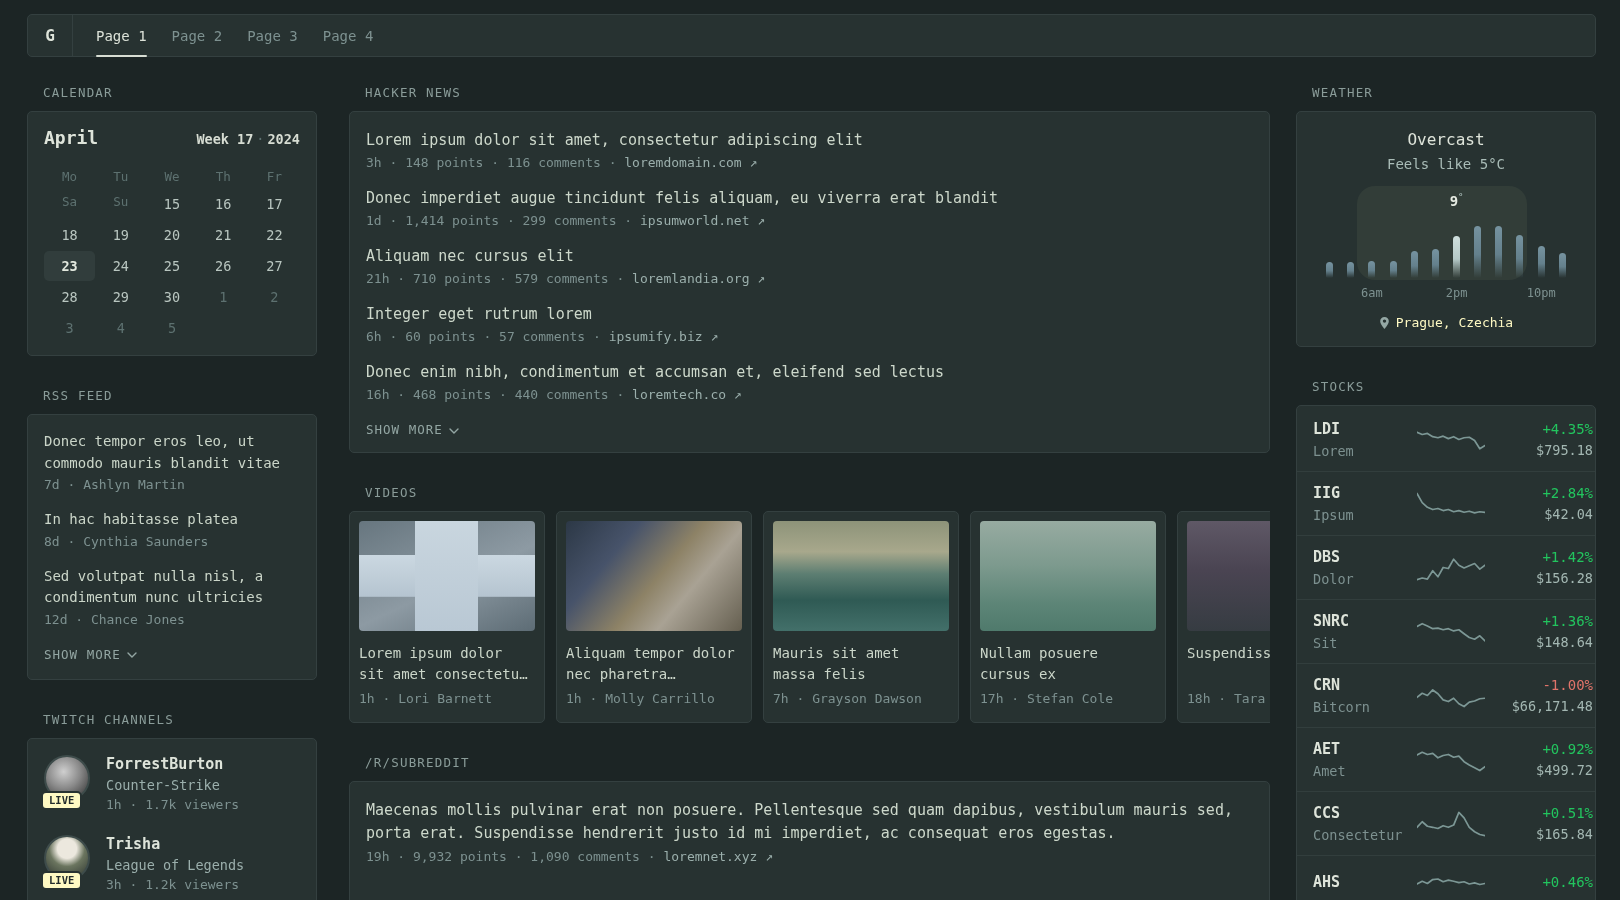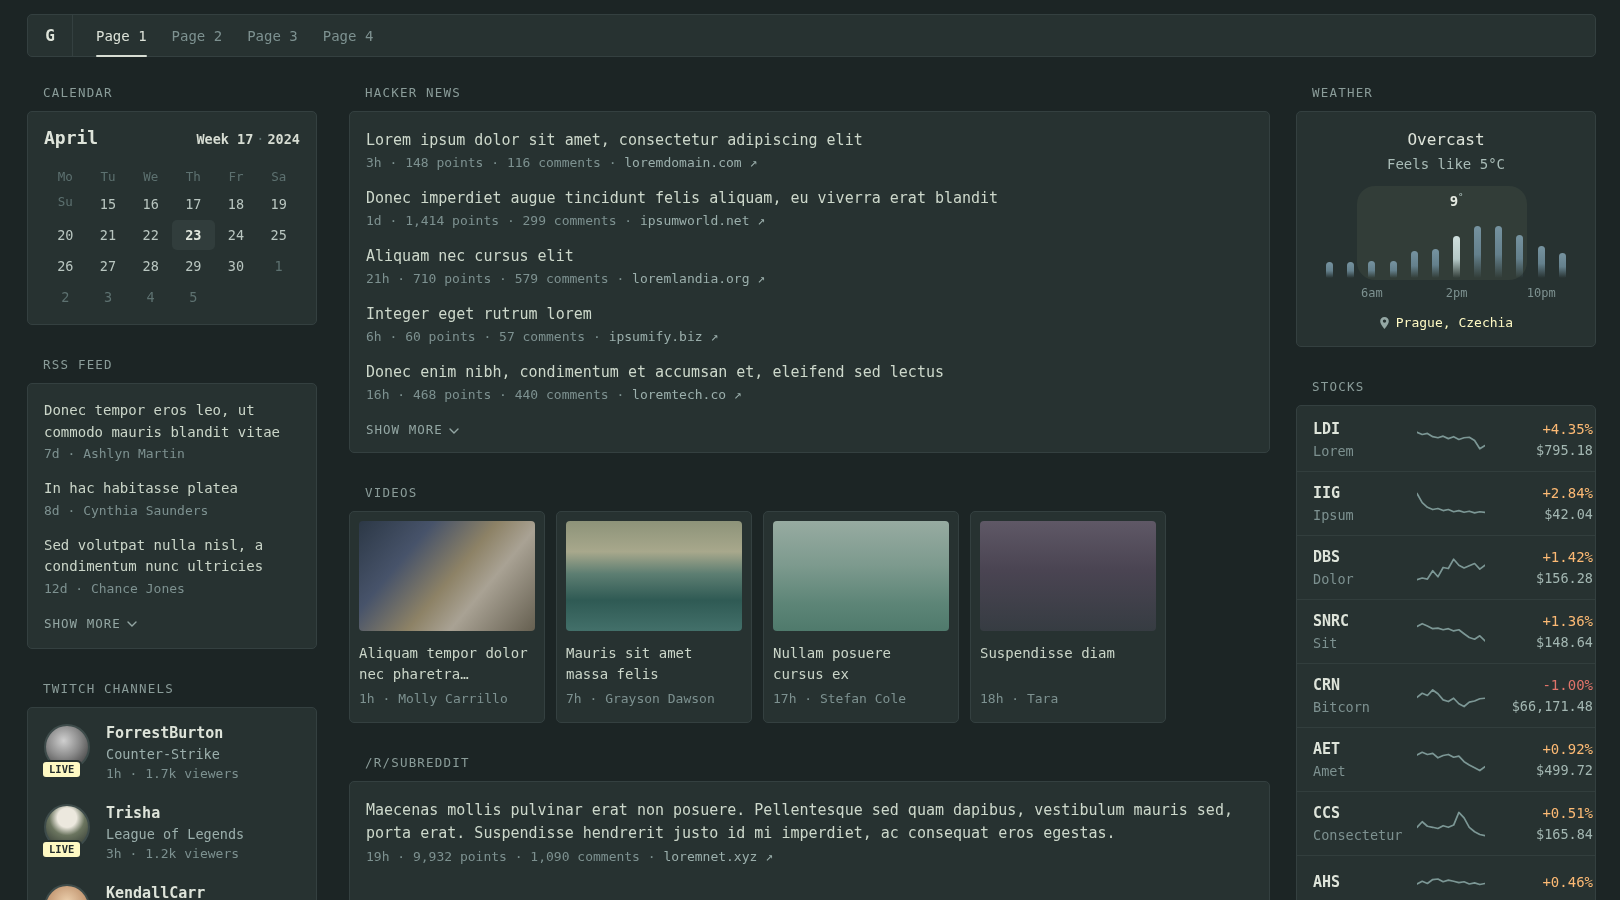--- a/index.html
+++ b/index.html
@@ -42,21 +42,21 @@
   }
   .card {
     background:#273231; border:1px solid #344040; border-radius:5px;
   }
   
   .cal { padding:15px 16px 12px; }
   .cal-head { display:flex; justify-content:space-between; align-items:baseline; }
   .cal-month { font-size:18px; font-weight:bold; color:#DEE4DA; }
   .cal-week { font-size:13.5px; color:#D7DDD3; font-weight:bold; }
   .cal-week .sep { color:#5D7170; font-weight:normal; padding:0 3px; }
-  .cal-grid { display:grid; grid-template-columns:repeat(6,1fr); margin-top:16px; row-gap:1px; }
+  .cal-grid { display:grid; grid-template-columns:repeat(5,1fr); margin-top:16px; row-gap:1px; }
   .cal-cell {
     height:30px; display:flex; align-items:center; justify-content:center;
     font-size:13.5px; color:#B9C6C0; border-radius:5px;
   }
   .cal-wd { color:#5D7170; font-size:12.5px; height:24px; }
   .cal-cell.muted { color:#5D7170; }
   .cal-cell.selected { background:#313D3C; color:#E2E8DE; font-weight:bold; }
   
   .rss { padding:16px; }
   .feed-item { margin-bottom:17px; }
@@ -144,21 +144,21 @@
   .stocks { padding:2px 0; }
   .stock-row { display:flex; align-items:center; padding:12px 16px; cursor:pointer; }
   .stock-row + .stock-row { border-top:1px solid #323E3D; }
   .stock-id { width:104px; flex:none; }
   .stock-sym { font-size:15px; font-weight:bold; color:#DEE4DA; }
   .stock-name { font-size:13.5px; color:#7D9190; margin-top:5px; }
   .stock-spark { flex:1; display:flex; justify-content:center; }
   .stock-spark svg { width:68px; height:32px; }
   .stock-spark polyline { fill:none; stroke:#7C9795; stroke-width:1.6; stroke-linejoin:round; stroke-linecap:round; }
   .stock-right { width:108px; flex:none; text-align:right; }
-  .stock-change { font-size:14px; color:#fdba74; }
+  .stock-change { font-size:14px; color:#22c55e; }
   .stock-row.negative .stock-change { color:#E0746A; }
   .stock-price { font-size:13.5px; color:#A3B7B2; margin-top:5px; }
 </style>
 </head>
 <body>
 
 <div class="nav">
   <div class="nav-logo">G</div>
   <div class="nav-tabs">
     <div class="nav-tab active">Page 1</div>
@@ -307,20 +307,25 @@
               <path d="M1 1 L5 5 L9 1" stroke="#93A6A3" stroke-width="1.4" fill="none" stroke-linecap="round"></path>
             </svg>
         </div>
       </div>
     </div>
 
     <div class="section">
       <div class="section-label">VIDEOS</div>
       <div class="videos-row">
         <div class="video-card">
+          <div class="video-thumb g-pillars"></div>
+          <div class="video-title">Lorem ipsum dolor sit amet consectetu…</div>
+          <div class="video-meta">1h · Lori Barnett</div>
+        </div>
+        <div class="video-card">
           <div class="video-thumb g-camera"></div>
           <div class="video-title">Aliquam tempor dolor nec pharetra…</div>
           <div class="video-meta">1h · Molly Carrillo</div>
         </div>
         <div class="video-card">
           <div class="video-thumb g-sea"></div>
           <div class="video-title">Mauris sit amet massa felis</div>
           <div class="video-meta">7h · Grayson Dawson</div>
         </div>
         <div class="video-card">

